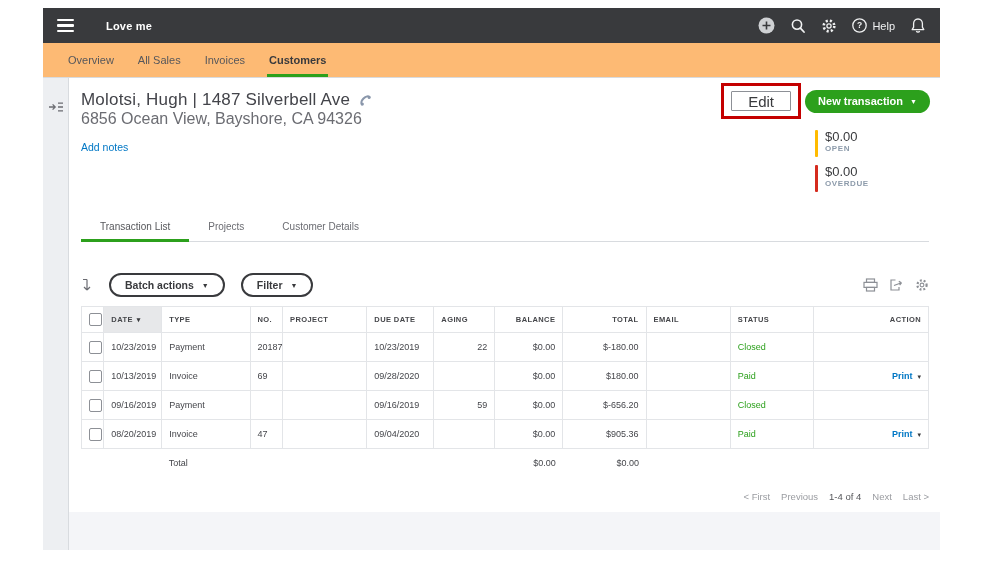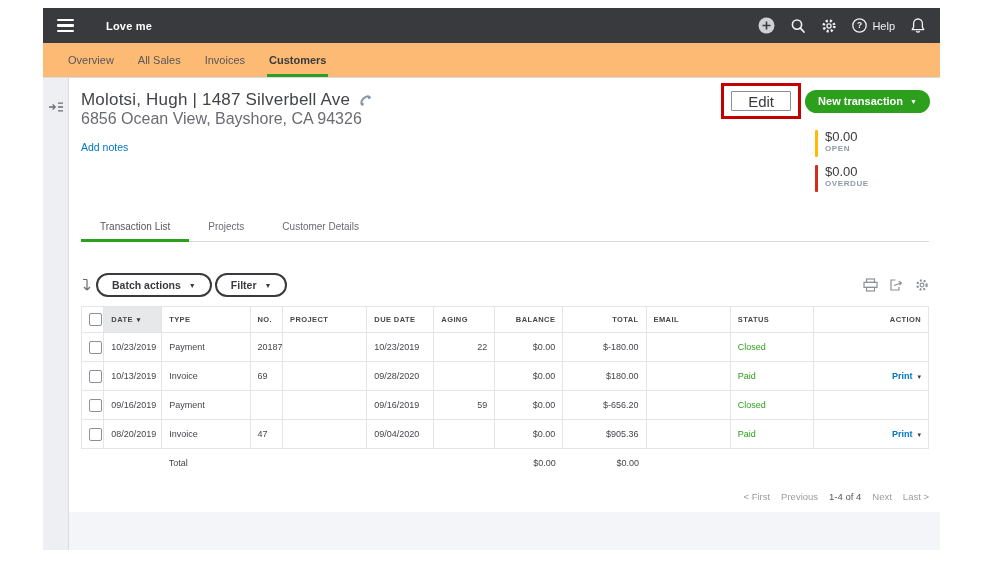--- a/index.html
+++ b/index.html
@@ -59,21 +59,21 @@
   .sum-amount { font-size:13px; color:#393a3d; line-height:14px; }
   .sum-label { font-size:8px; font-weight:bold; letter-spacing:0.6px; color:#8d9bab; }
 
   
   .detail-tabs { margin:0 11px 12px 12px; display:flex; border-bottom:1px solid #d8dbdf; }
   .dtab { padding:8px 19px 7px; font-size:10px; color:#6b6c72; cursor:pointer;
     border-bottom:3px solid transparent; margin-bottom:-1px; }
   .dtab.active { border-bottom-color:#2ca01c; color:#55565a; }
 
   
-  .toolbar { margin:19px 11px 9px 12px; display:flex; align-items:center; gap:3px; }
+  .toolbar { margin:19px 11px 9px 12px; display:flex; align-items:center; gap:16px; }
   .sort-glyph { color:#6b6c72; display:inline-flex; cursor:pointer; }
   .pill { height:24px; padding:0 14px; border:2px solid #393a3d; border-radius:13px; background:#fff;
     font-size:10.5px; font-weight:bold; color:#393a3d; font-family:inherit; cursor:pointer;
     display:inline-flex; align-items:center; gap:8px; }
   .caret-d { font-size:7px; color:#393a3d; }
   .tb-spacer { flex:1; }
   .tool-icons { display:flex; align-items:center; gap:11px; color:#8d9096; }
   .tool-icons span { display:inline-flex; cursor:pointer; }
 
   

